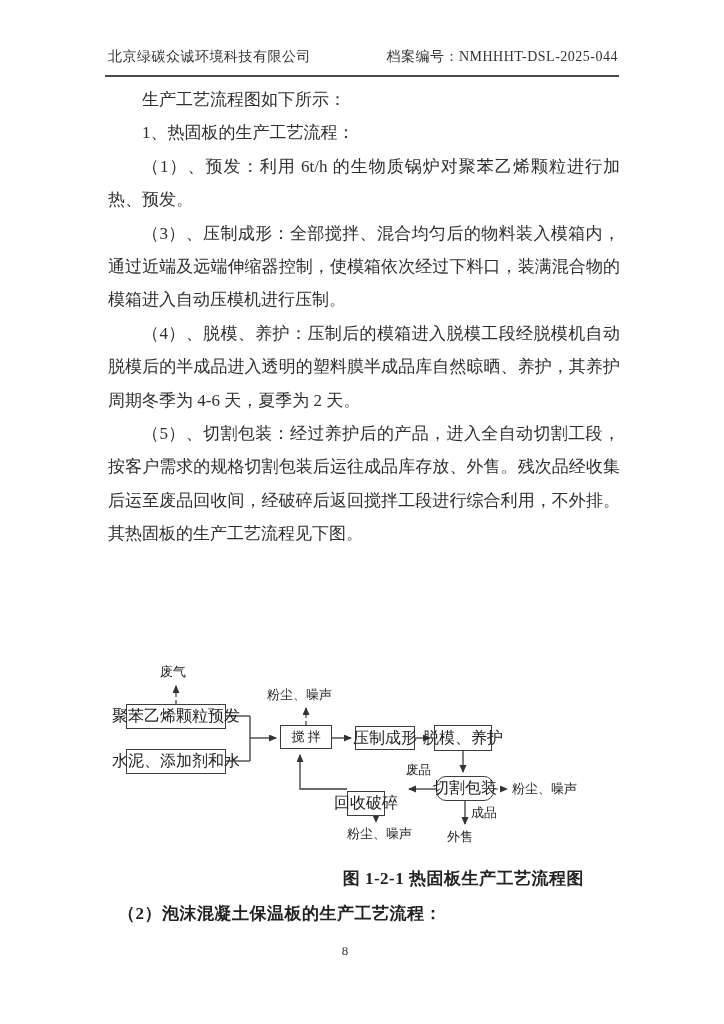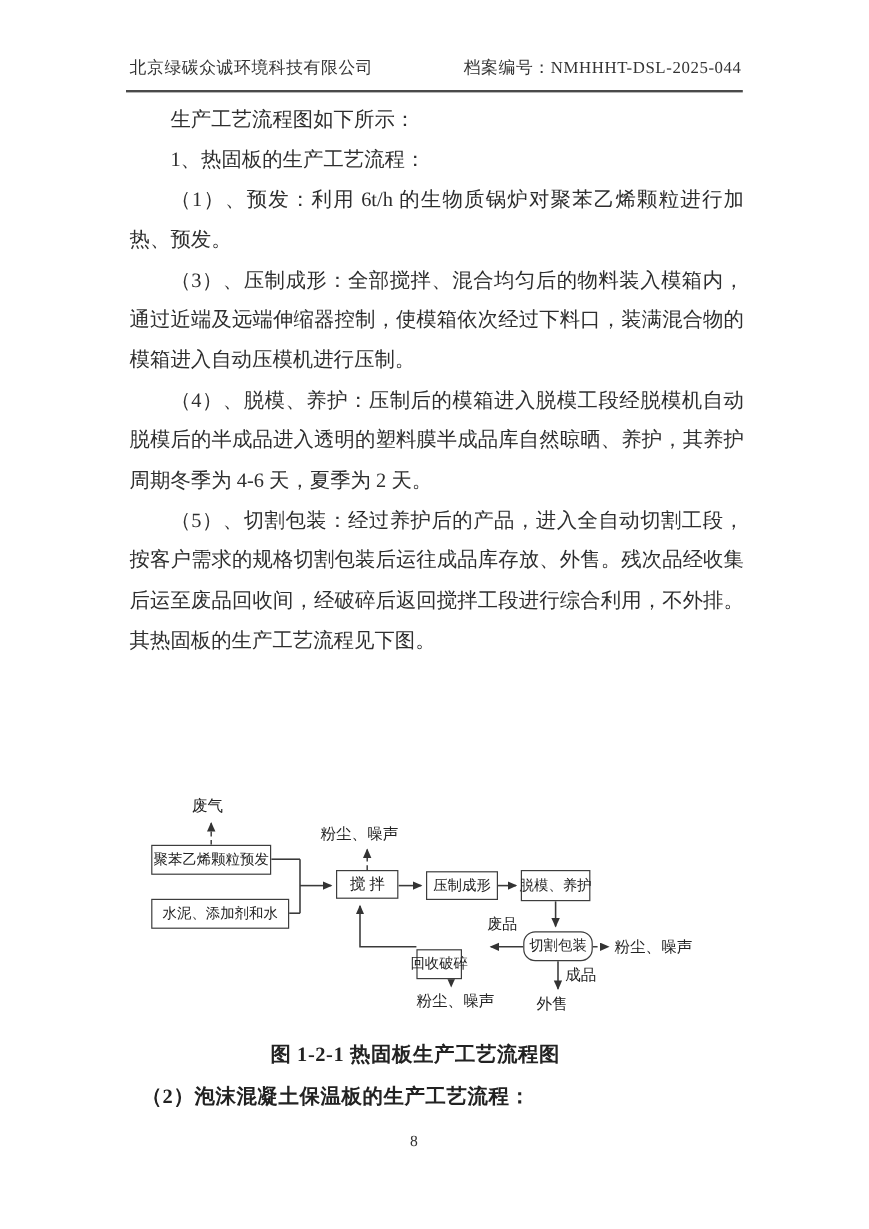--- a/index.html
+++ b/index.html
@@ -21,42 +21,42 @@
   
   .body-text{position:absolute;left:108px;top:83px;width:512px;
     font-size:17px;line-height:33.4px;text-align:justify;text-justify:inter-ideograph;}
   .body-text p{margin:0;text-indent:2em;}
 
   
   .flowchart{position:absolute;left:100px;top:655px;width:560px;height:200px;}
   .flowchart svg{position:absolute;left:0;top:0;}
   .fc-box{position:absolute;border:1px solid #3d3d3d;background:#fff;
     display:flex;align-items:center;justify-content:center;
-    font-size:12px;color:#222;white-space:nowrap;box-sizing:border-box;}
+    font-size:16px;color:#222;white-space:nowrap;box-sizing:border-box;}
   .fc-label{position:absolute;font-size:13px;color:#222;white-space:nowrap;}
 
   .b-preexpand{left:26px;top:49px;width:100px;height:25px;}
-  .b-materials{left:26px;top:94px;width:115px;height:25px;}
+  .b-materials{left:26px;top:94px;width:100px;height:25px;}
   .b-mixing{left:180px;top:70px;width:52px;height:24px;font-size:13px;}
   .b-pressing{left:255px;top:71px;width:60px;height:24px;}
   .b-demold{left:334px;top:70px;width:58px;height:26px;}
   .b-cutting{left:336px;top:121px;width:58px;height:25px;border-radius:10px;}
   .b-recycle{left:247px;top:136px;width:38px;height:25px;}
 
   .l-wastegas{left:60px;top:8px;}
   .l-dust-mixing{left:167px;top:31px;}
   .l-scrap{left:306px;top:107px;font-size:12.5px;}
   .l-dust-cutting{left:412px;top:125px;}
   .l-product{left:371px;top:149px;}
   .l-sale{left:347px;top:173px;}
   .l-dust-recycle{left:247px;top:170px;}
 
   
   .figure-caption{position:absolute;left:108px;top:867px;width:512px;
-    padding-right:36px;box-sizing:border-box;text-align:center;
+    padding-right:36px;box-sizing:border-box;text-align:right;
     font-weight:bold;font-size:17px;letter-spacing:0.5px;color:#222;}
   .section-heading{position:absolute;left:118px;top:902px;
     font-weight:bold;font-size:17px;letter-spacing:0.5px;color:#222;}
   .page-number{position:absolute;left:330px;top:943px;width:30px;
     text-align:center;font-size:13px;color:#333;}
 </style>
 </head>
 <body>
 
 <div class="page">

